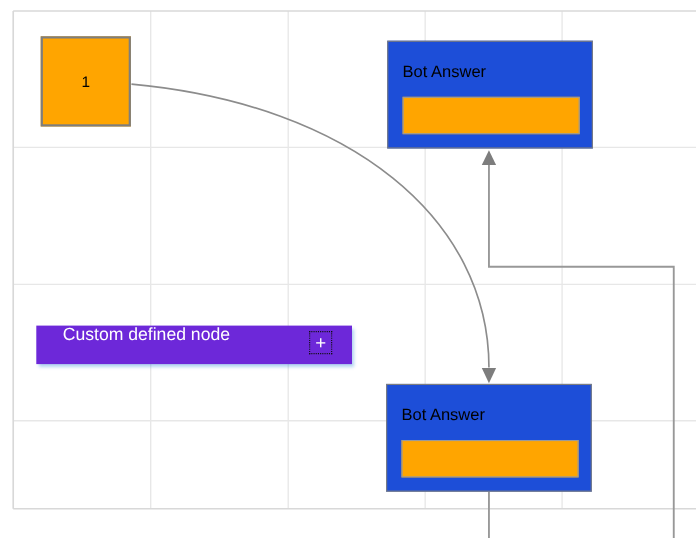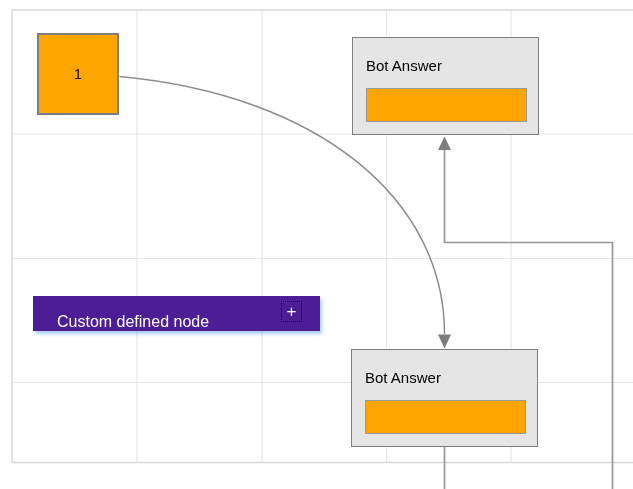--- a/index.html
+++ b/index.html
@@ -16,40 +16,40 @@
   .node-1{
     left:37px;top:33px;width:82px;height:82px;
     background:#FFA500;border:2px solid #7e7e7e;
     display:flex;align-items:center;justify-content:center;
     font-size:14px;color:#000;z-index:3;
   }
 
   
   .bot-node{
     width:187px;height:98px;
-    background:#e5e5e5;border:1.5px solid #7e7e7e;
+    background:#1d4ed8;border:1.5px solid #7e7e7e;
     z-index:3;
   }
   .bot-node .bot-title{
     position:absolute;left:13px;top:19px;
     font-size:15px;color:#000;white-space:nowrap;
   }
   .bot-node .bot-field{
     position:absolute;left:13px;top:50px;width:161px;height:34px;
     box-sizing:border-box;border:1px solid #9a9a9a;background:#FFA500;
   }
   .bot-top{left:352px;top:37px;}
   .bot-bottom{left:351px;top:349px;}
 
   
   .custom-node{
     left:33px;top:296px;width:287px;height:35px;
-    background:#4c1d95;color:#ffffff;
+    background:#6d28d9;color:#ffffff;
     box-shadow:2px 3px 3px rgba(42,135,216,0.38);
-    display:flex;align-items:flex-end;
+    display:flex;align-items:flex-start;
     padding-left:24px;font-size:16px;z-index:3;
   }
   .add-btn{
     position:absolute;left:248px;top:5px;width:21px;height:21px;
     box-sizing:border-box;border:1px dotted #101010;
     display:flex;align-items:center;justify-content:center;
     color:#ffffff;font-size:17px;line-height:1;
     background:transparent;cursor:pointer;padding:0;
   }
 </style>

